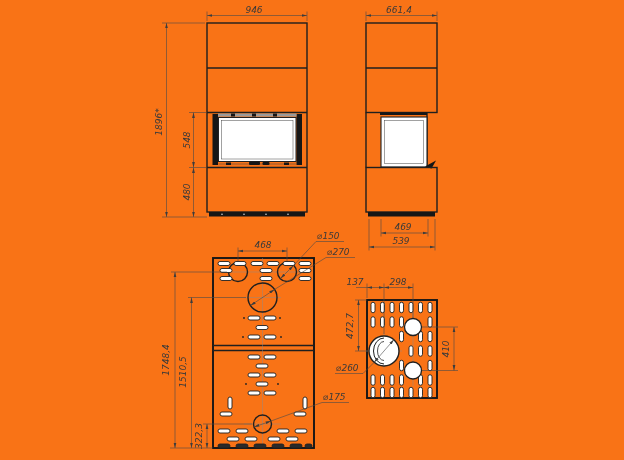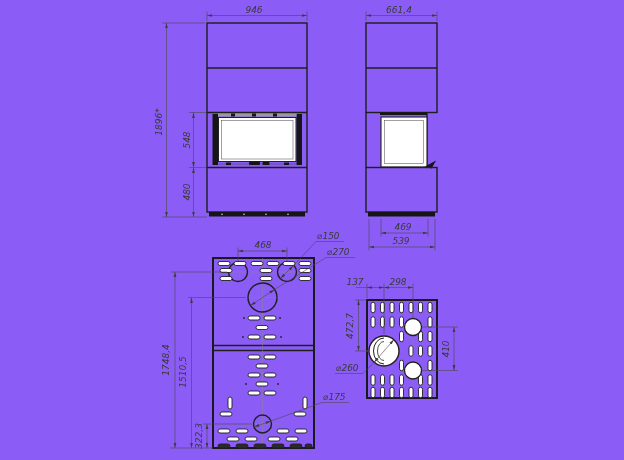--- a/index.html
+++ b/index.html
@@ -1,16 +1,16 @@
 <!DOCTYPE html>
 <html><head>
 <meta charset="utf-8">
 <style>
   html,body{margin:0;padding:0;background:#ffffff;}
-  .page{position:relative;width:624px;height:460px;background:#8b5cf6;overflow:hidden;
+  .page{position:relative;width:624px;height:460px;background:#f97316;overflow:hidden;
         font-family:"DejaVu Sans",sans-serif;}
   svg{position:absolute;left:0;top:0;}
   text{font-family:"DejaVu Sans",sans-serif;font-style:italic;font-size:9px;fill:#3a3a3a;}
   .obj{stroke:#1f1f1f;stroke-width:1.4;fill:none;}
   .objbold{stroke:#161616;stroke-width:1.9;fill:none;}
   .thin{stroke:#4a4a4a;stroke-width:0.6;fill:none;}
   .cl{stroke:#8a8a8a;stroke-width:0.45;fill:none;}
   .fillk{fill:#161616;stroke:none;}
   .slot{stroke:#202020;stroke-width:0.9;fill:#ffffff;}
   .slotf{stroke:#202020;stroke-width:0.9;fill:#2a2a2a;}

